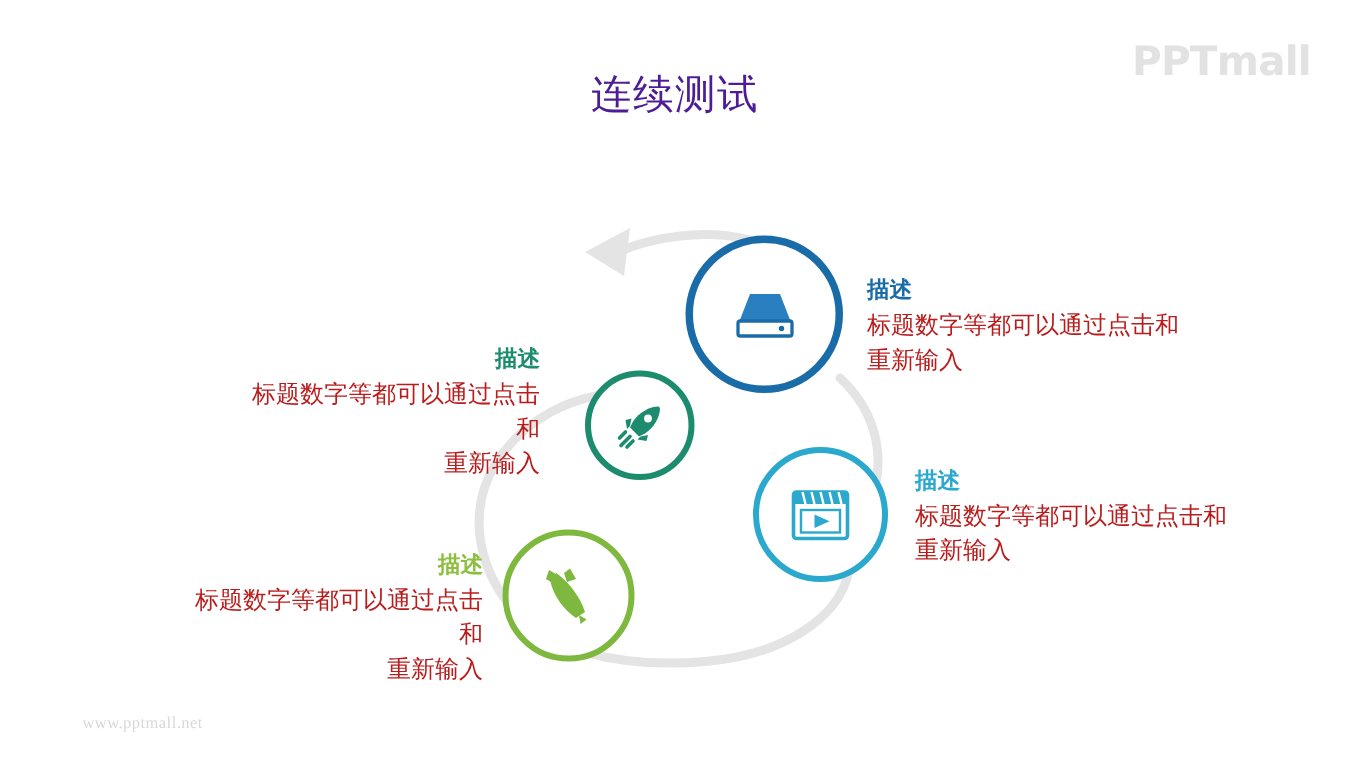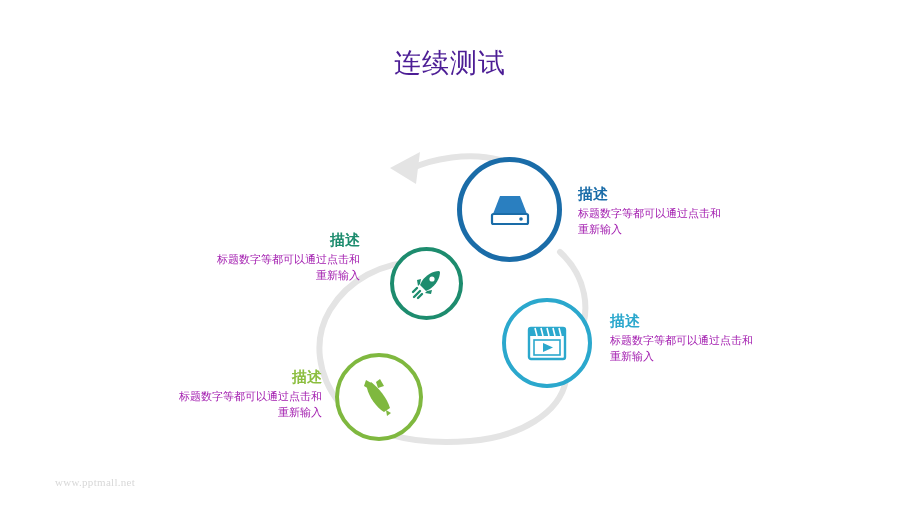--- a/index.html
+++ b/index.html
@@ -110,42 +110,43 @@
   .caption {
     position: absolute;
     line-height: 1.45;
   }
   .caption .cap-title {
     font-size: 15px;
     font-weight: bold;
     margin-bottom: 1px;
   }
   .caption .cap-body {
-    font-size: 11px;
-    color: #a21caf;
+    font-size: 16px;
+    color: #b91c1c;
     white-space: pre-line;
   }
 
   .cap-disk    { left: 578px; top: 183px; width: 210px; text-align: left; }
   .cap-disk    .cap-title { color: #1a6ca8; }
 
   .cap-video   { left: 610px; top: 310px; width: 210px; text-align: left; }
   .cap-video   .cap-title { color: #2ba8cd; }
 
   .cap-rocket  { left: 160px; top: 229px; width: 200px; text-align: right; }
   .cap-rocket  .cap-title { color: #1d8c6e; }
 
   .cap-missile { left: 118px; top: 366px; width: 204px; text-align: right; }
   .cap-missile .cap-title { color: #8cbe3f; }
 </style>
 </head>
 <body>
 
 <div class="slide">
 
+  <div class="brand-logo">PPTmall</div>
 
   <div class="slide-title">连续测试</div>
 
   <div class="diagram">
 
     <svg class="spiral-svg" viewBox="0 0 900 506">
 
       <path d="M 566 380
                C 560 413, 520 437, 470 441
                C 410 446, 362 432, 340 404

